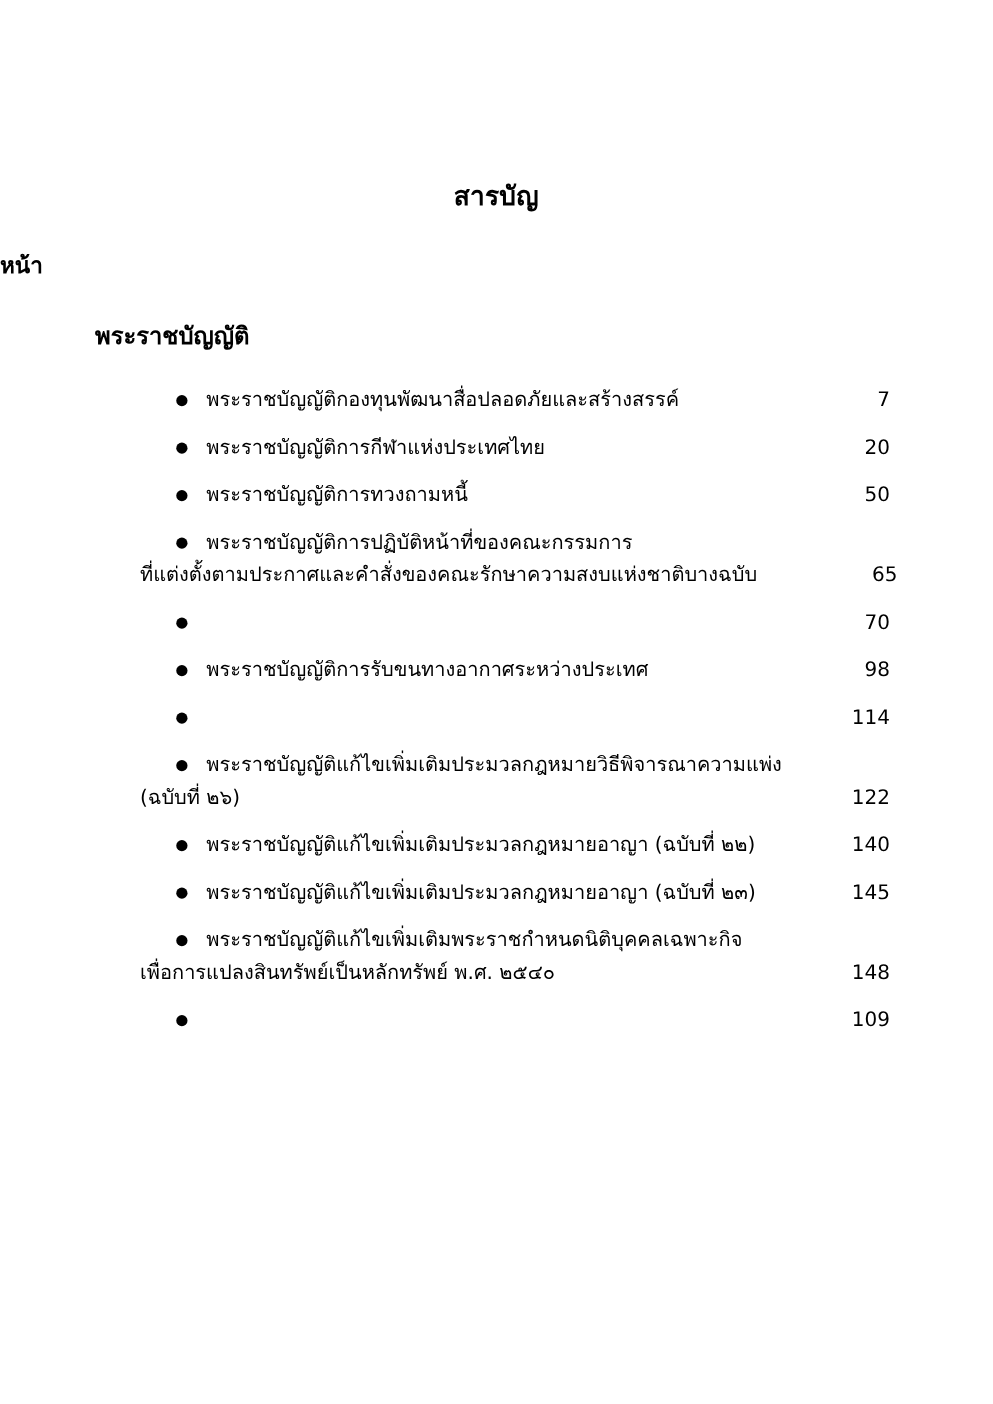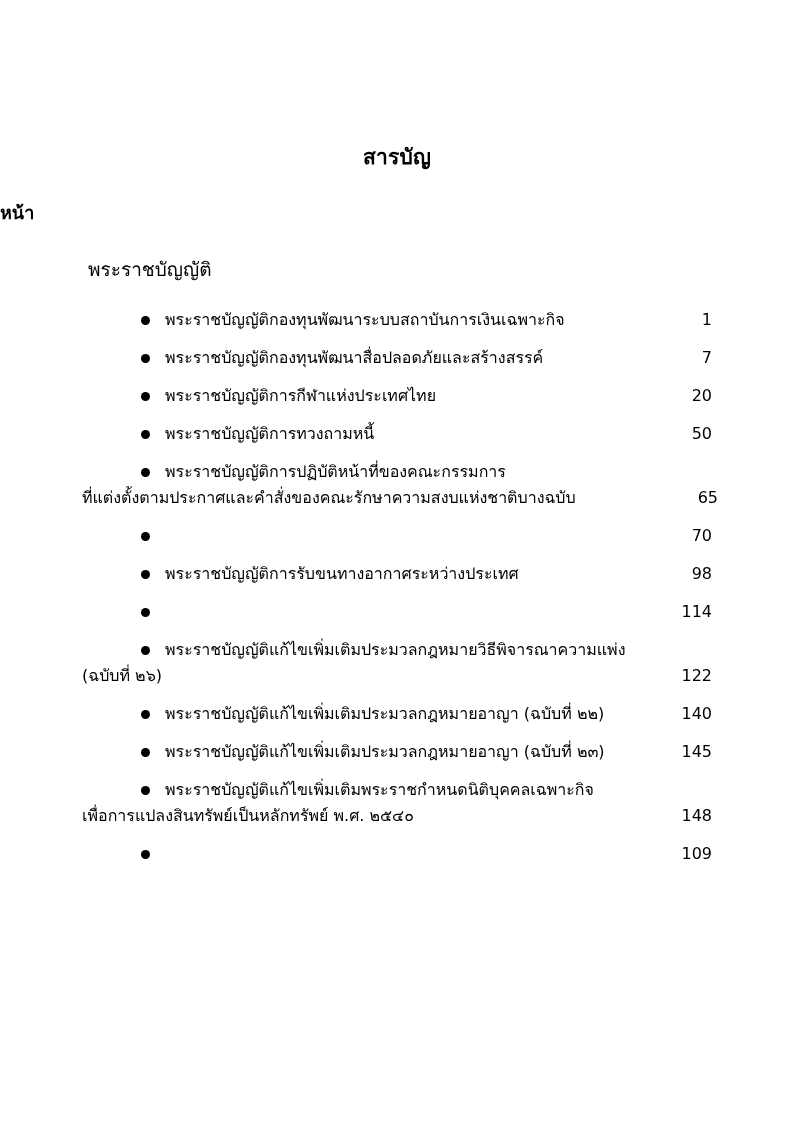--- a/index.html
+++ b/index.html
@@ -46,23 +46,23 @@
     text-align: left;
     font-size: 18px;
     font-weight: 700;
     line-height: 28px;
   }
 
   
   .section-heading {
     position: absolute;
     top: 255px;
-    left: 88px;
+    left: 76px;
     font-size: 19px;
-    font-weight: 400;
+    font-weight: 700;
     line-height: 28px;
   }
 
   
   .toc-list {
     position: absolute;
     top: 307px;
     left: 0;
     width: 794px;
   }
@@ -89,21 +89,21 @@
   .entry-title {
     display: block;
     margin-left: 165px;
     margin-right: 110px;
     font-size: 16px;
     font-weight: 400;
     line-height: 26px;
     white-space: nowrap;
   }
   .entry-title.cont {
-    margin-left: 82px;
+    margin-left: 112px;
   }
   .entry-page {
     position: absolute;
     right: 82px;
     top: 0;
     width: 60px;
     text-align: right;
     font-size: 16px;
     font-weight: 400;
     line-height: 26px;
@@ -133,27 +133,20 @@
   <div class="doc-title">สารบัญ</div>
 
   <div class="page-col-header">หน้า</div>
 
   <div class="section-heading">พระราชบัญญัติ</div>
 
   <div class="toc-list">
       <div class="toc-entry">
         <div class="entry-line">
           <span class="bullet-icon"></span>
-          <span class="entry-title">พระราชบัญญัติกองทุนพัฒนาระบบสถาบันการเงินเฉพาะกิจ</span>
-          <span class="entry-page">1</span>
-        </div>
-      </div>
-      <div class="toc-entry">
-        <div class="entry-line">
-          <span class="bullet-icon"></span>
           <span class="entry-title">พระราชบัญญัติกองทุนพัฒนาสื่อปลอดภัยและสร้างสรรค์</span>
           <span class="entry-page">7</span>
         </div>
       </div>
       <div class="toc-entry">
         <div class="entry-line">
           <span class="bullet-icon"></span>
           <span class="entry-title">พระราชบัญญัติการกีฬาแห่งประเทศไทย</span>
           <span class="entry-page">20</span>
         </div>

